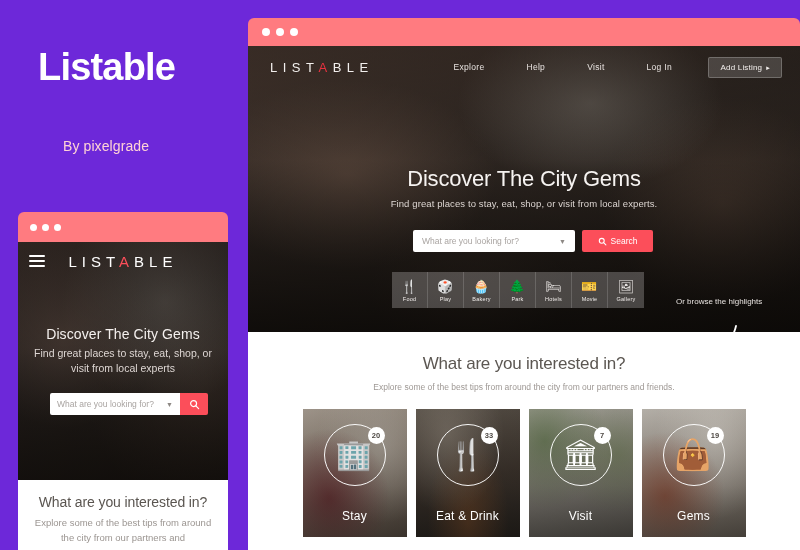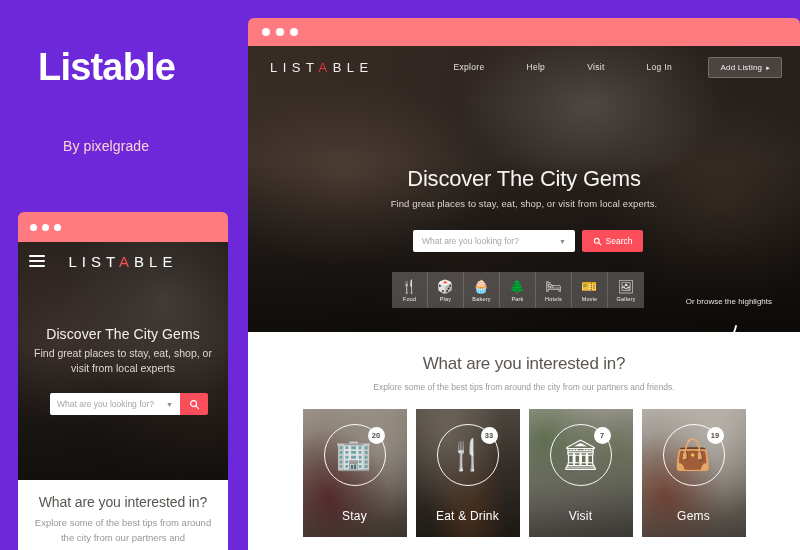--- a/index.html
+++ b/index.html
@@ -144,39 +144,39 @@
     font-size: 9.5px; font-weight: 300; color:#ddd6d2; letter-spacing:0.1px;
   }
   .dsearch { position:absolute; top:184px; left:165px; display:flex; gap:7px; }
   .dsearch .field {
     width: 162px; height: 22px; background:#fff; border-radius:2px;
     display:flex; align-items:center; justify-content:space-between;
     padding: 0 9px; font-size: 8.5px; color:#a9a4a1;
   }
   .dsearch .caret { font-size:7px; color:#8d8884; }
   .dsearch .go {
-    width: 61px; height: 22px; background:#fc4e5a; border-radius:2px;
+    width: 71px; height: 22px; background:#fc4e5a; border-radius:2px;
     display:flex; align-items:center; justify-content:center; gap:4px;
     color:#fff; font-size:8.5px;
   }
 
   .dicons {
     position:absolute; top:226px; left:144px;
     display:flex; background: rgba(235,232,230,0.26);
   }
   .dicon {
     width: 36px; padding: 7px 0 6px; text-align:center; color:#efebe9;
     border-right: 1px solid rgba(255,255,255,0.16);
   }
   .dicon:last-child { border-right: none; }
   .dicon .gl { font-size:13px; line-height:15px; display:block; }
   .dicon .lb { font-size:5.5px; margin-top:2px; display:block; letter-spacing:0.2px; }
 
   .browse-note {
-    position:absolute; top:250px; right: 28px; width: 96px; text-align:right;
+    position:absolute; top:250px; right: 28px; width: 96px; text-align:left;
     font-size: 8px; color:#e6e1de; line-height:1.45; font-weight:300;
   }
   .browse-arrow { position:absolute; top:278px; right: 62px; }
 
   .dwhite { position:relative; background:#fff; padding-top: 22px; }
   .dwhite h2 {
     text-align:center; font-size: 17px; font-weight:300; color:#5c5752; letter-spacing:-0.2px;
   }
   .dwhite p.lead {
     text-align:center; font-size: 8.5px; font-weight:300; color:#9e9894; margin-top:8px;

